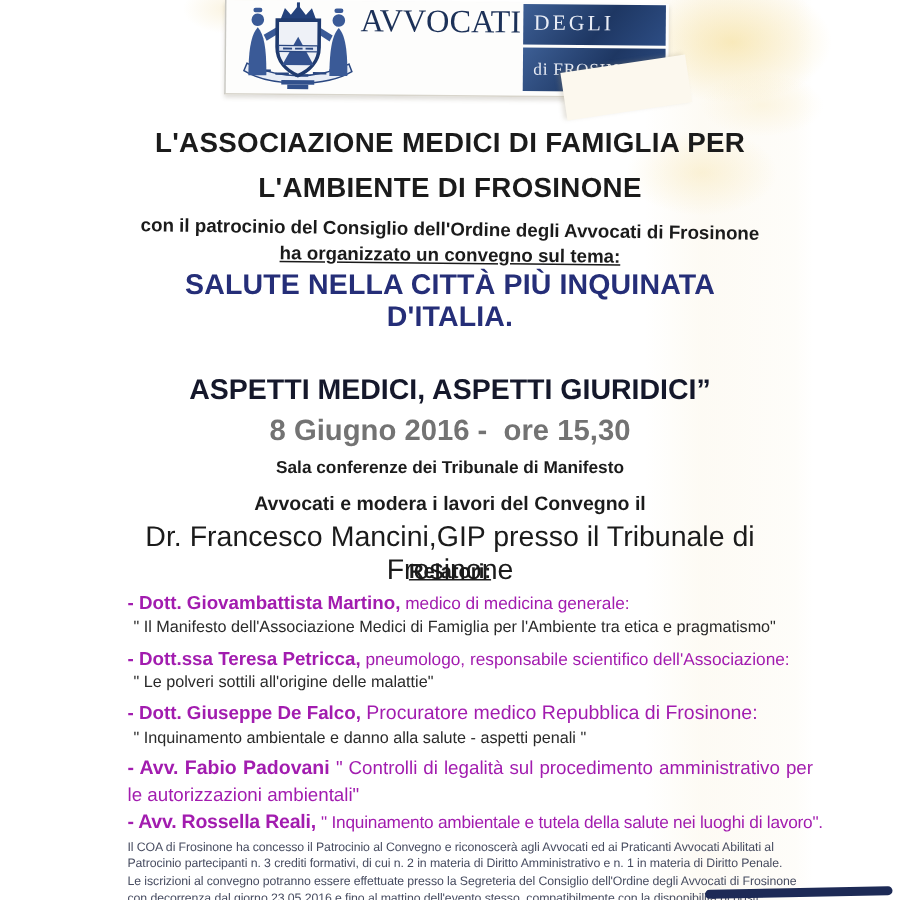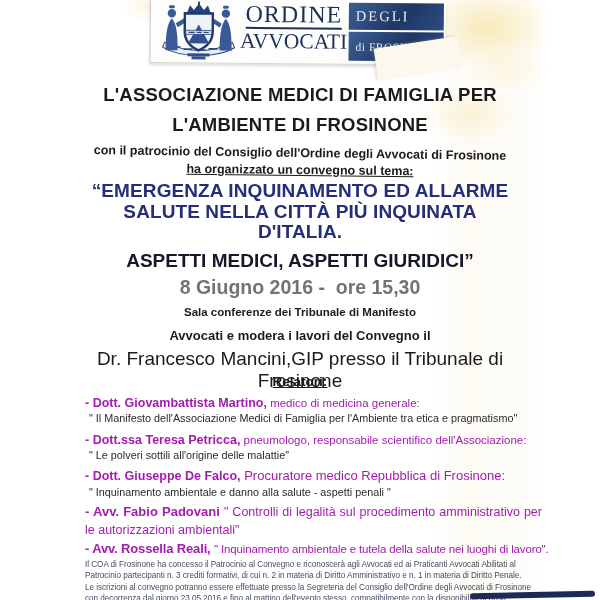--- a/index.html
+++ b/index.html
@@ -104,37 +104,35 @@
     <rect x="41" y="0" width="2" height="4" fill="#24427c"></rect>
 
     <path d="M28,12 L56,12 L56,30 C56,40 49,46 42,49 C35,46 28,40 28,30 Z" fill="#eef1f7" stroke="#1f3a6e" stroke-width="2.4"></path>
     <path d="M31.5,42 L42,23 L52.5,42 Z" fill="#33518e"></path>
     <rect x="29" y="29" width="26" height="4" fill="#d9e1f0" stroke="#2a4780" stroke-width=".8"></rect>
     <rect x="32" y="30.4" width="6" height="1.2" fill="#2a4780"></rect>
       <rect x="40" y="30.4" width="5" height="1.2" fill="#2a4780"></rect>
       <rect x="47" y="30.4" width="5" height="1.2" fill="#2a4780"></rect>
   </svg>
   <div class="org-block">
-    <div><span class="org-top">ORDINE</span></div>
     <div class="org-bottom">AVVOCATI</div>
   </div>
   <div class="tag-col">
     <div class="tag tag-top">DEGLI</div>
     <div class="tag tag-bottom">di FROSINONE</div>
   </div>
   <div class="fold"></div>
 </div>
 
 <div class="abs col title" style="top:84px">L'ASSOCIAZIONE MEDICI DI FAMIGLIA PER</div>
 <div class="abs col title" style="top:114px">L'AMBIENTE DI FROSINONE</div>
 <div class="abs col patro" style="top:146px">con il patrocinio del Consiglio dell'Ordine degli Avvocati di Frosinone</div>
 <div class="abs col orgline" style="top:163px"><span>ha organizzato un convegno sul tema:</span></div>
 
 <div class="abs col theme" style="top:181px">
-  <div>“EMERGENZA INQUINAMENTO ED ALLARME</div>
   <div>SALUTE NELLA CITTÀ PIÙ INQUINATA</div>
   <div>D'ITALIA.</div>
 </div>
 <div class="abs col aspetti" style="top:250px">ASPETTI MEDICI, ASPETTI GIURIDICI”</div>
 
 <div class="abs col date" style="top:276px">8 Giugno 2016 - &nbsp;ore 15,30</div>
 <div class="abs col sala" style="top:306px">Sala conferenze dei Tribunale di Manifesto</div>
 <div class="abs col introduce" style="top:328px">Avvocati e modera i lavori del Convegno il</div>
 <div class="abs col moderator" style="top:348px">Dr. Francesco Mancini,GIP presso il Tribunale di Frosinone</div>
 <div class="abs col" style="top:372px"><span class="relatori">Relatori:</span></div>

